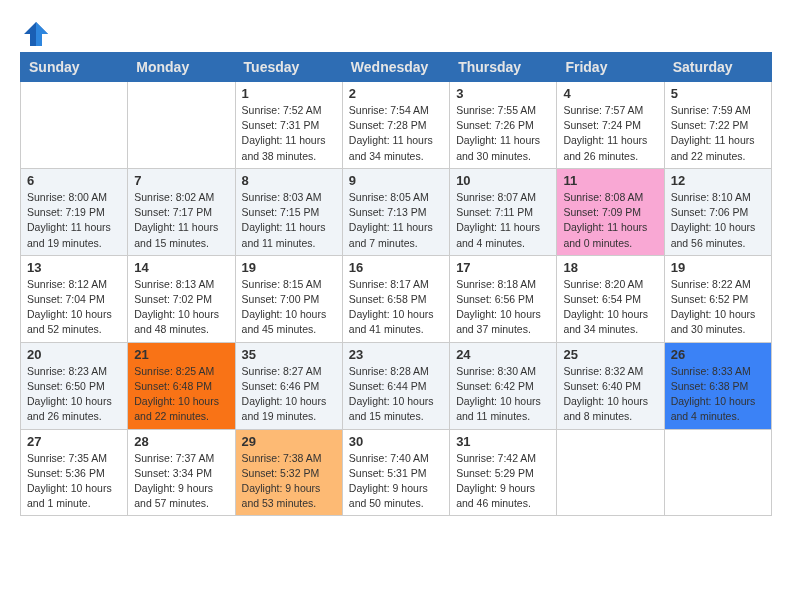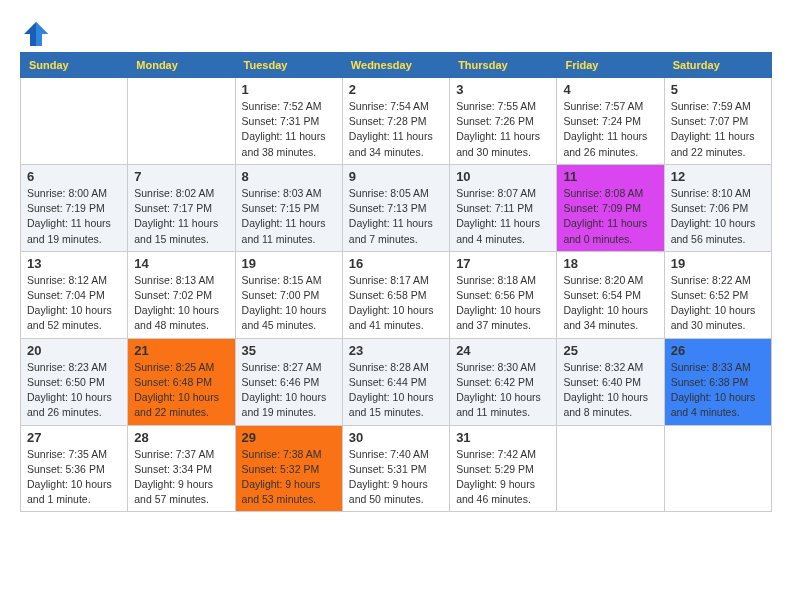--- a/index.html
+++ b/index.html
@@ -37,22 +37,22 @@
       font-size: 16px;
       color: #555;
     }
     .calendar {
       width: 100%;
       border-collapse: collapse;
       border: 1px solid #ccc;
     }
     .calendar th {
       background-color: #2e6db4;
-      color: #fde047;
-      font-size: 11px;
+      color: #e5e5e5;
+      font-size: 14px;
       font-weight: bold;
       padding: 6px 8px;
       text-align: left;
       border: 1px solid #2e6db4;
     }
     .calendar td {
       border: 1px solid #ccc;
       vertical-align: top;
       padding: 4px 6px;
       width: calc(100% / 7);
@@ -142,21 +142,21 @@
         </td>
         <td style="background-color: rgb(255, 255, 255);">
           <span class="day-number">4</span>
           <div class="day-info" style="white-space: pre-line;">Sunrise: 7:57 AM
 Sunset: 7:24 PM
 Daylight: 11 hours and 26 minutes.</div>
         </td>
         <td style="background-color: rgb(255, 255, 255);">
           <span class="day-number">5</span>
           <div class="day-info" style="white-space: pre-line;">Sunrise: 7:59 AM
-Sunset: 7:07 PM
+Sunset: 7:22 PM
 Daylight: 11 hours and 22 minutes.</div>
         </td>
       </tr>
       <tr>
         <td style="background-color: rgb(240, 244, 248);">
           <span class="day-number">6</span>
           <div class="day-info" style="white-space: pre-line;">Sunrise: 8:00 AM
 Sunset: 7:19 PM
 Daylight: 11 hours and 19 minutes.</div>
         </td>
@@ -177,21 +177,21 @@
           <div class="day-info" style="white-space: pre-line;">Sunrise: 8:05 AM
 Sunset: 7:13 PM
 Daylight: 11 hours and 7 minutes.</div>
         </td>
         <td style="background-color: rgb(240, 244, 248);">
           <span class="day-number">10</span>
           <div class="day-info" style="white-space: pre-line;">Sunrise: 8:07 AM
 Sunset: 7:11 PM
 Daylight: 11 hours and 4 minutes.</div>
         </td>
-        <td style="background-color: #d946ef;">
+        <td style="background-color: #f9a8d4;">
           <span class="day-number">11</span>
           <div class="day-info" style="white-space: pre-line;">Sunrise: 8:08 AM
 Sunset: 7:09 PM
 Daylight: 11 hours and 0 minutes.</div>
         </td>
         <td style="background-color: rgb(240, 244, 248);">
           <span class="day-number">12</span>
           <div class="day-info" style="white-space: pre-line;">Sunrise: 8:10 AM
 Sunset: 7:06 PM
 Daylight: 10 hours and 56 minutes.</div>
@@ -291,21 +291,21 @@
           <div class="day-info" style="white-space: pre-line;">Sunrise: 7:35 AM
 Sunset: 5:36 PM
 Daylight: 10 hours and 1 minute.</div>
         </td>
         <td style="background-color: rgb(255, 255, 255);">
           <span class="day-number">28</span>
           <div class="day-info" style="white-space: pre-line;">Sunrise: 7:37 AM
 Sunset: 3:34 PM
 Daylight: 9 hours and 57 minutes.</div>
         </td>
-        <td style="background-color: #f97316;">
+        <td style="background-color: #fdba74;">
           <span class="day-number">29</span>
           <div class="day-info" style="white-space: pre-line;">Sunrise: 7:38 AM
 Sunset: 5:32 PM
 Daylight: 9 hours and 53 minutes.</div>
         </td>
         <td style="background-color: rgb(255, 255, 255);">
           <span class="day-number">30</span>
           <div class="day-info" style="white-space: pre-line;">Sunrise: 7:40 AM
 Sunset: 5:31 PM
 Daylight: 9 hours and 50 minutes.</div>

